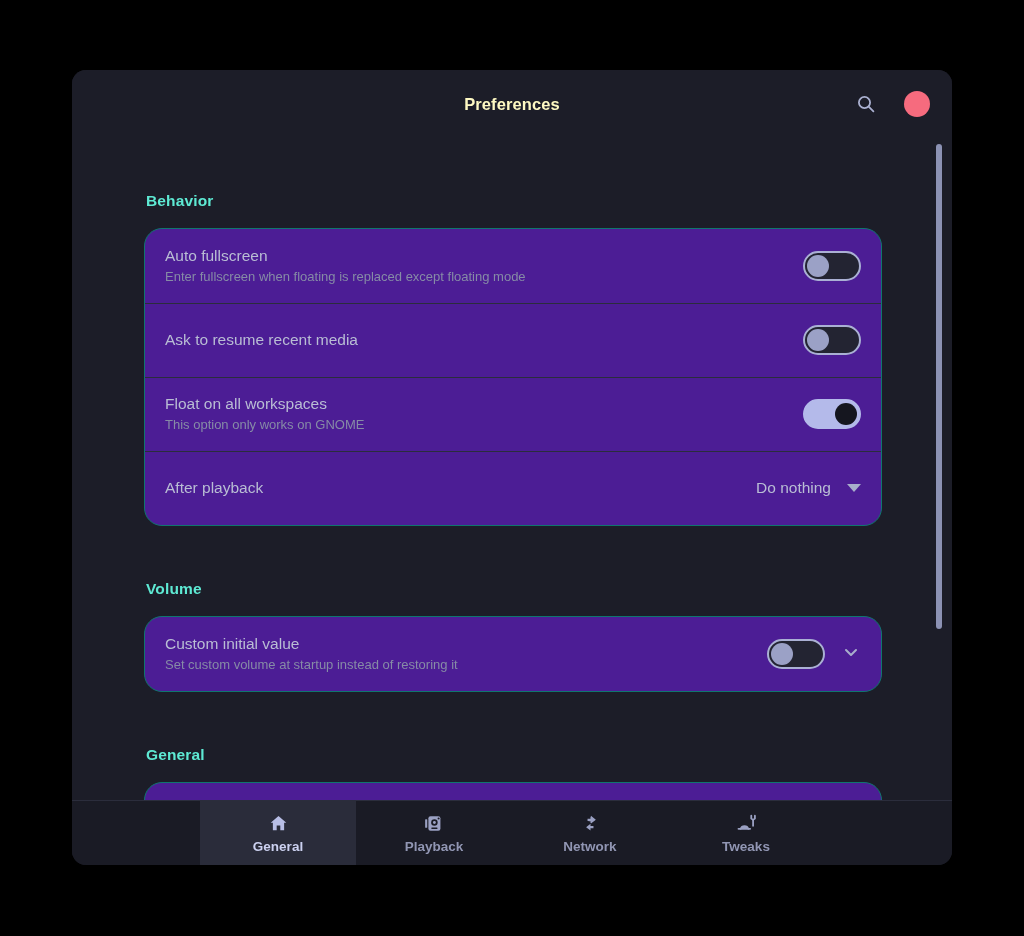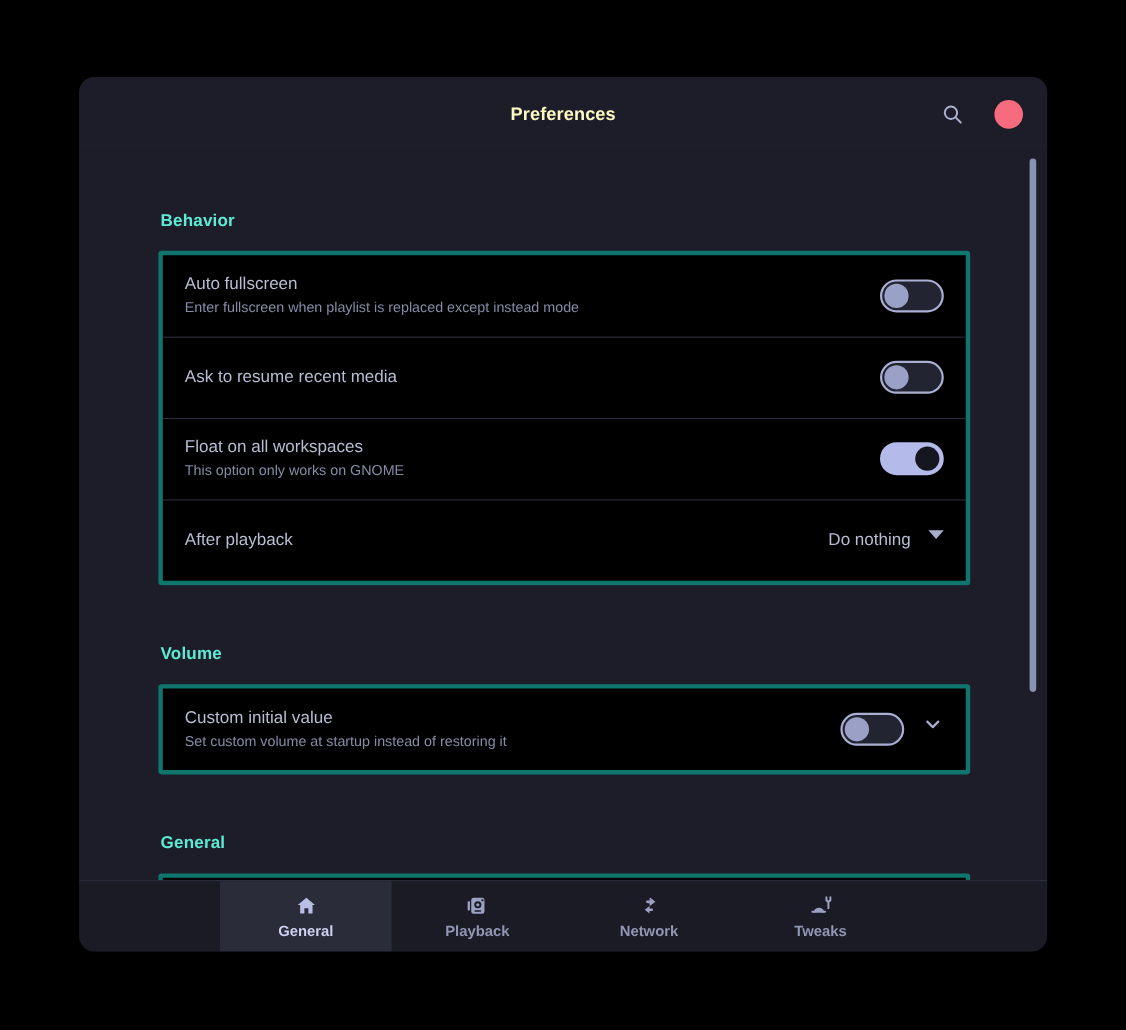--- a/index.html
+++ b/index.html
@@ -78,23 +78,23 @@
     font-size: 15.5px;
     font-weight: bold;
     color: #5eead4;
     margin: 0 0 18px 2px;
     letter-spacing: 0.15px;
   }
   .section-block { padding-top: 54px; }
   .section-block:first-child { padding-top: 54px; }
 
   .card {
-    background: #000000;
-    border: 4px solid #0f766e;
-    border-radius: 3px;
+    background: #4c1d95;
+    border: 1px solid #0f766e;
+    border-radius: 18px;
     overflow: hidden;
   }
 
   .row {
     position: relative;
     display: flex;
     align-items: center;
     justify-content: space-between;
     padding: 0 20px;
     min-height: 74px;
@@ -110,21 +110,21 @@
   .row-title {
     font-size: 15.5px;
     color: #b9bdd4;
     line-height: 1.3;
   }
   .row-sub {
     font-size: 13px;
     color: #868ba6;
     line-height: 1.3;
   }
-  .row-right { display: flex; align-items: flex-start; gap: 16px; }
+  .row-right { display: flex; align-items: center; gap: 16px; }
 
   
   .toggle {
     width: 58px; height: 30px;
     border-radius: 15px;
     position: relative;
     cursor: pointer;
     flex: 0 0 auto;
   }
   .toggle.off {
@@ -235,21 +235,21 @@
   <div id="content-scroll">
     <div id="content-inner">
 
       <div class="section-block">
         <div class="section-title">Behavior</div>
         <div class="card">
 
           <div class="row">
             <div class="row-texts">
               <span class="row-title">Auto fullscreen</span>
-              <span class="row-sub">Enter fullscreen when playlist is replaced except instead mode</span>
+              <span class="row-sub">Enter fullscreen when floating is replaced except floating mode</span>
             </div>
             <div class="row-right">
               <div class="toggle off">
                   <span class="knob"></span>
                 </div>
             </div>
           </div>
 
           <div class="row">
             <div class="row-texts">

